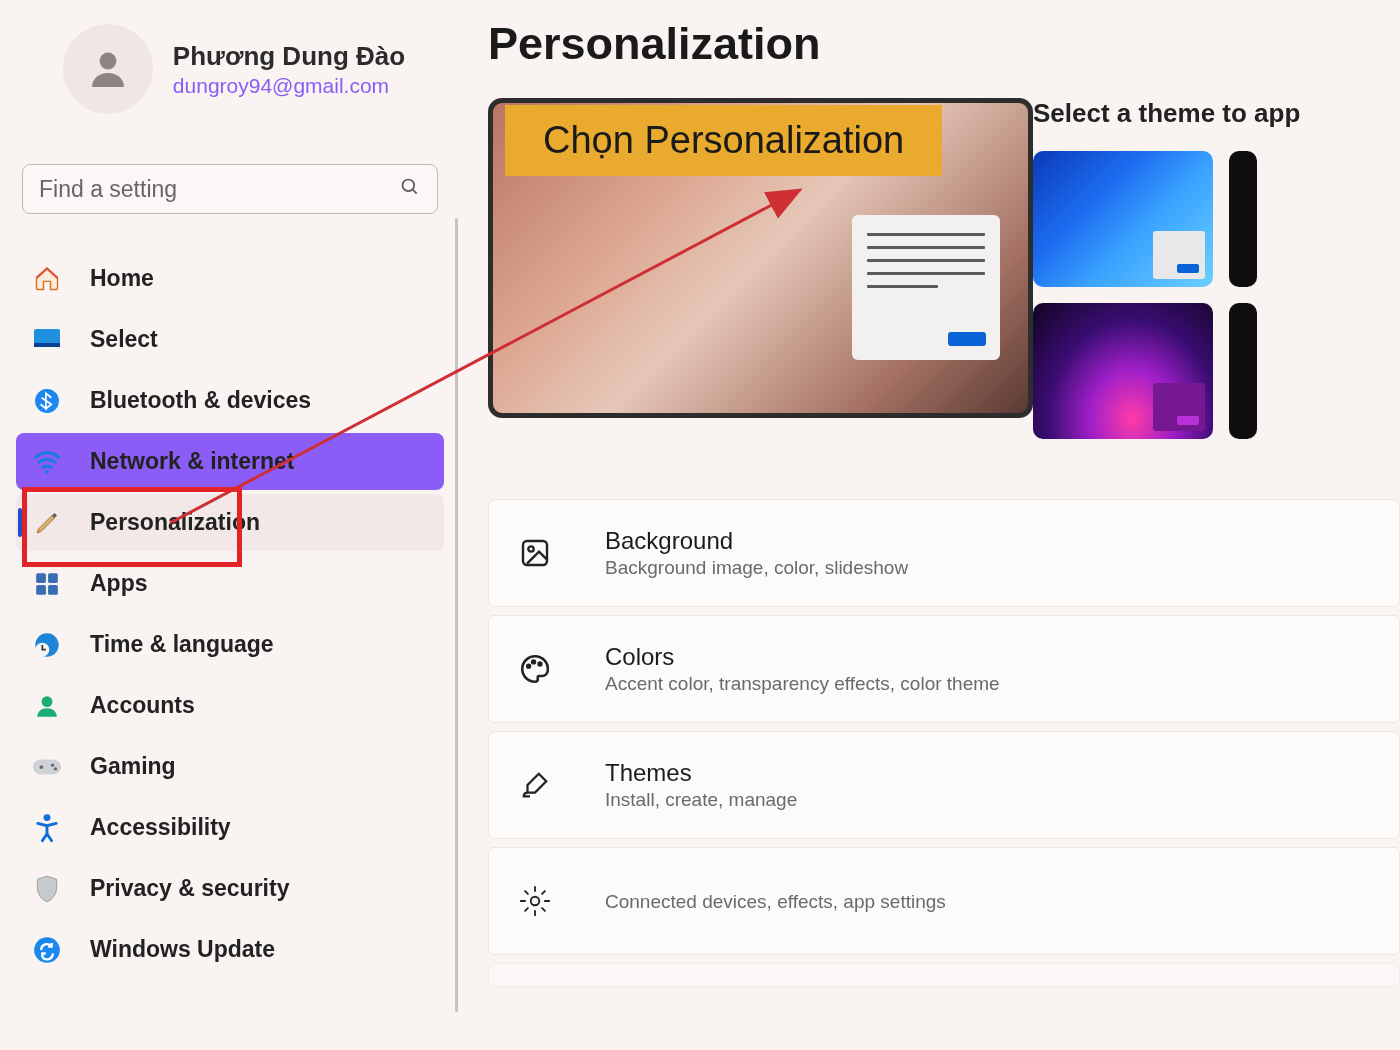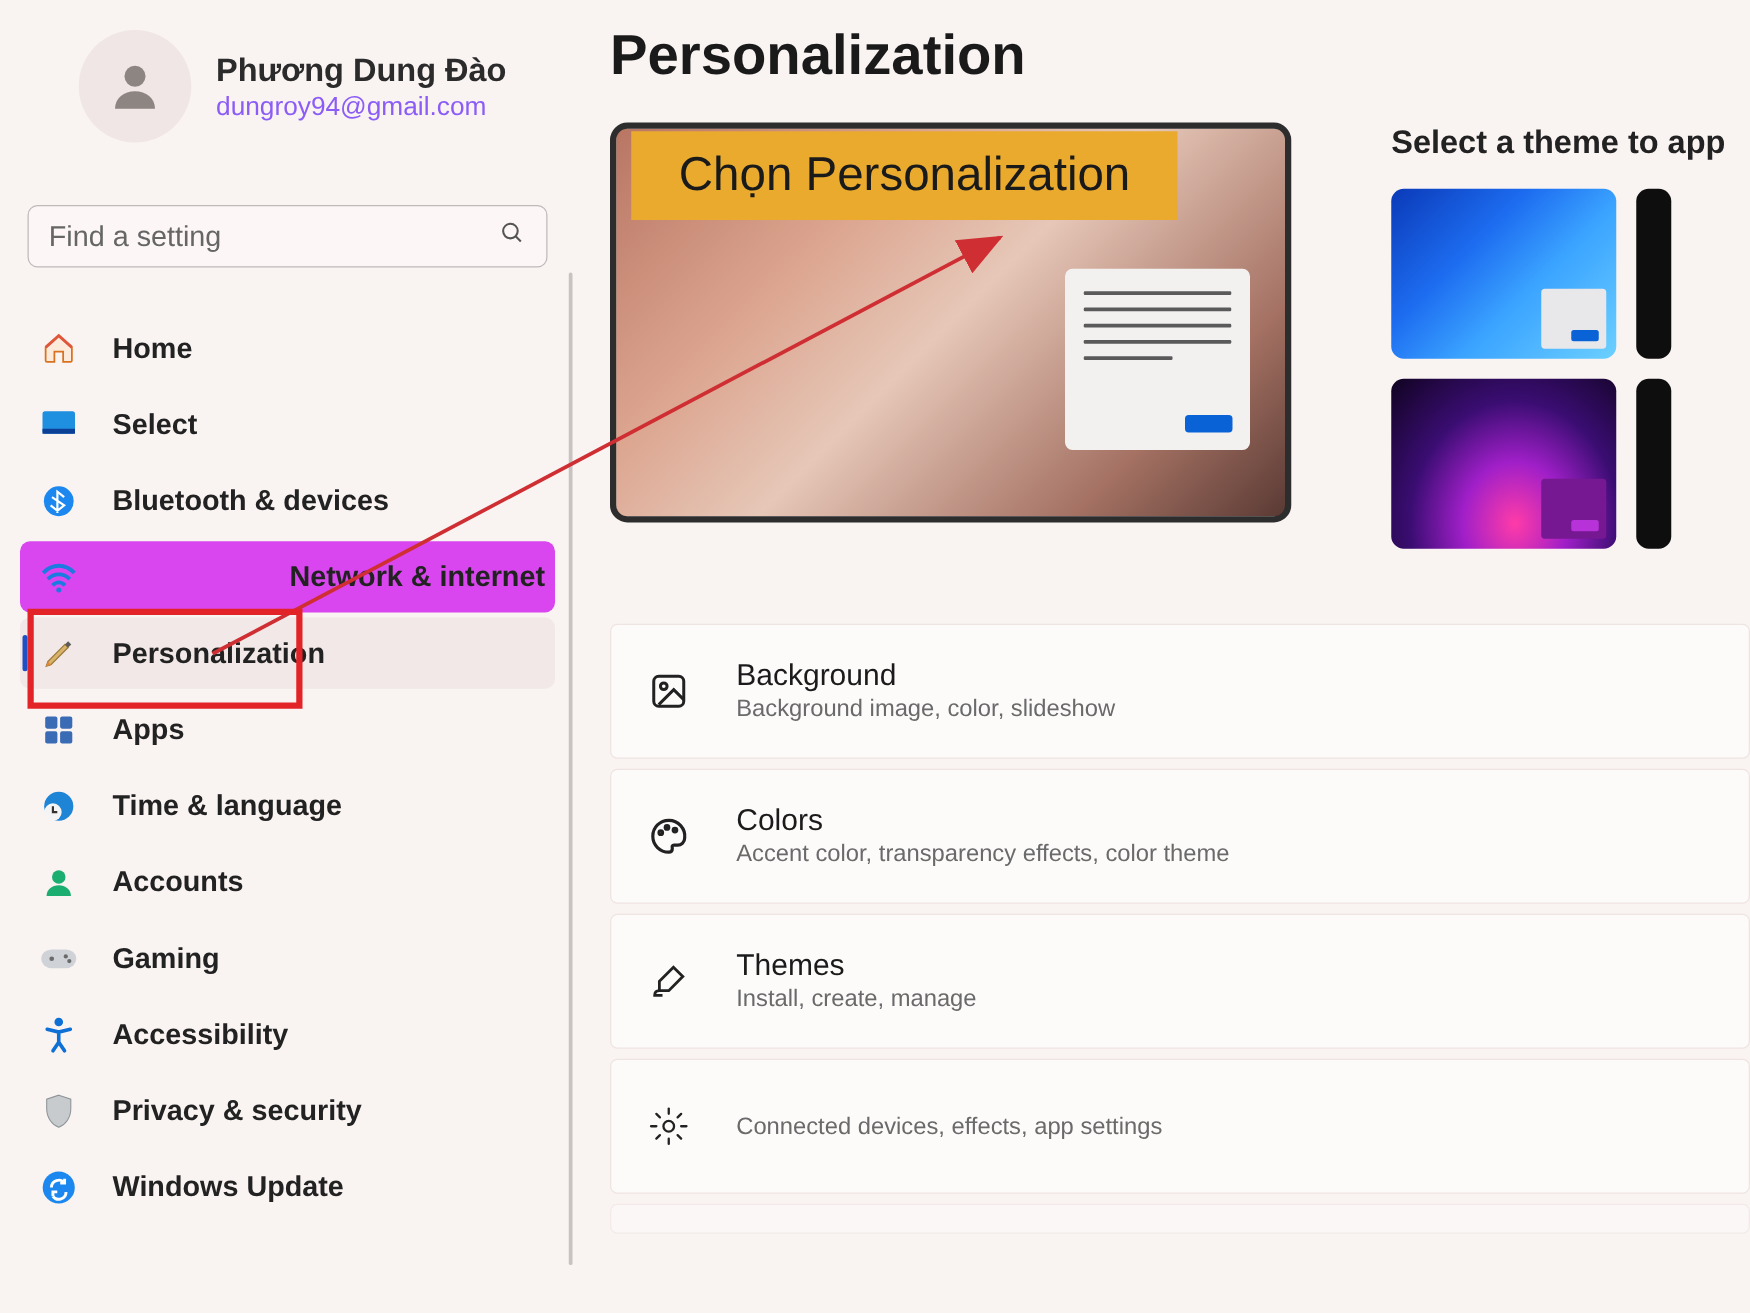--- a/index.html
+++ b/index.html
@@ -39,38 +39,38 @@
 }
 .nav { display: flex; flex-direction: column; gap: 4px; position: relative; }
 .nav-item {
   display: flex; align-items: center; gap: 28px;
   height: 57px; padding: 0 8px 0 16px;
   border-radius: 8px;
   font-size: 23px; color: #222;
   cursor: pointer;
   font-weight: bold;
 }
-.nav-item.hover { background: #d946ef; justify-content: space-between; }
+.nav-item.hover { background: #8b5cf6; }
 .nav-item.selected { background: #f1e8e7; position: relative; }
 .nav-item.selected::before {
   content: ""; position: absolute; left: 2px; top: 14px; bottom: 14px;
   width: 4px; border-radius: 3px; background: #204ec4;
 }
 .nav-icon { width: 30px; height: 30px; display: flex; align-items: center; justify-content: center; flex-shrink: 0; }
 .highlight-box {
   position: absolute; border: 5px solid #e22428;
   pointer-events: none;
 }
 .sidebar-scroll-line {
   position: absolute; right: 2px; top: 218px; bottom: 38px; width: 3px; background: #c9c2c1; border-radius: 2px;
 }
 
 .main { flex: 1; padding: 18px 0 0 28px; position: relative; }
 .page-title { font-size: 45px; font-weight: 700; margin-bottom: 28px; color: #1a1a1a; }
-.hero { display: flex; gap: 80px; align-items: flex-start; justify-content: center; }
+.hero { display: flex; align-items: flex-start; justify-content: center; }
 .preview {
   width: 545px; height: 320px;
   border: 5px solid #2d2d2d; border-radius: 14px;
   position: relative;
   background: linear-gradient(135deg, #b87663 0%, #dca58f 30%, #e6c7b8 50%, #a47163 80%, #5a3a34 100%);
   overflow: hidden;
 }
 .preview-window {
   position: absolute; right: 28px; top: 112px;
   width: 148px; height: 145px;
@@ -97,21 +97,21 @@
 .theme-light .theme-card-inner { background: #e8e8ea; }
 .theme-light .cbtn { position:absolute; right:6px; bottom:6px; width:22px; height:9px; background:#0a63d6; border-radius:2px;}
 .theme-dark { background: #0e0e0e; }
 .theme-plasma { background: radial-gradient(ellipse at 55% 85%, #ff3ba8 0%, #a01fc8 30%, #3a0d72 60%, #100320 100%); }
 .theme-plasma .theme-card-inner { background: #761891; }
 .theme-plasma .cbtn { position:absolute; right:6px; bottom:6px; width:22px; height:9px; background:#b733d9; border-radius:2px;}
 .settings-list { margin-top: 60px; display: flex; flex-direction: column; gap: 8px; }
 .setting-row {
   background: #fdfafa; border: 1px solid #eee4e2;
   min-height: 108px; border-radius: 6px;
-  display: flex; align-items: center; gap: 36px;
+  display: flex; align-items: center; gap: 52px;
   padding: 0 24px 0 28px;
   cursor: pointer;
 }
 .setting-icon { width: 36px; height: 36px; display:flex; align-items:center; justify-content:center; color:#2b2b2b; flex-shrink:0; }
 .setting-texts .stitle { font-size: 24px; color: #1b1b1b; }
 .setting-texts .sdesc { font-size: 19px; color: #6a6a6a; margin-top: 2px; }
 
 .annotation-box {
   position: absolute;
   background: #e9aa2e; color: #1a1a1a;

